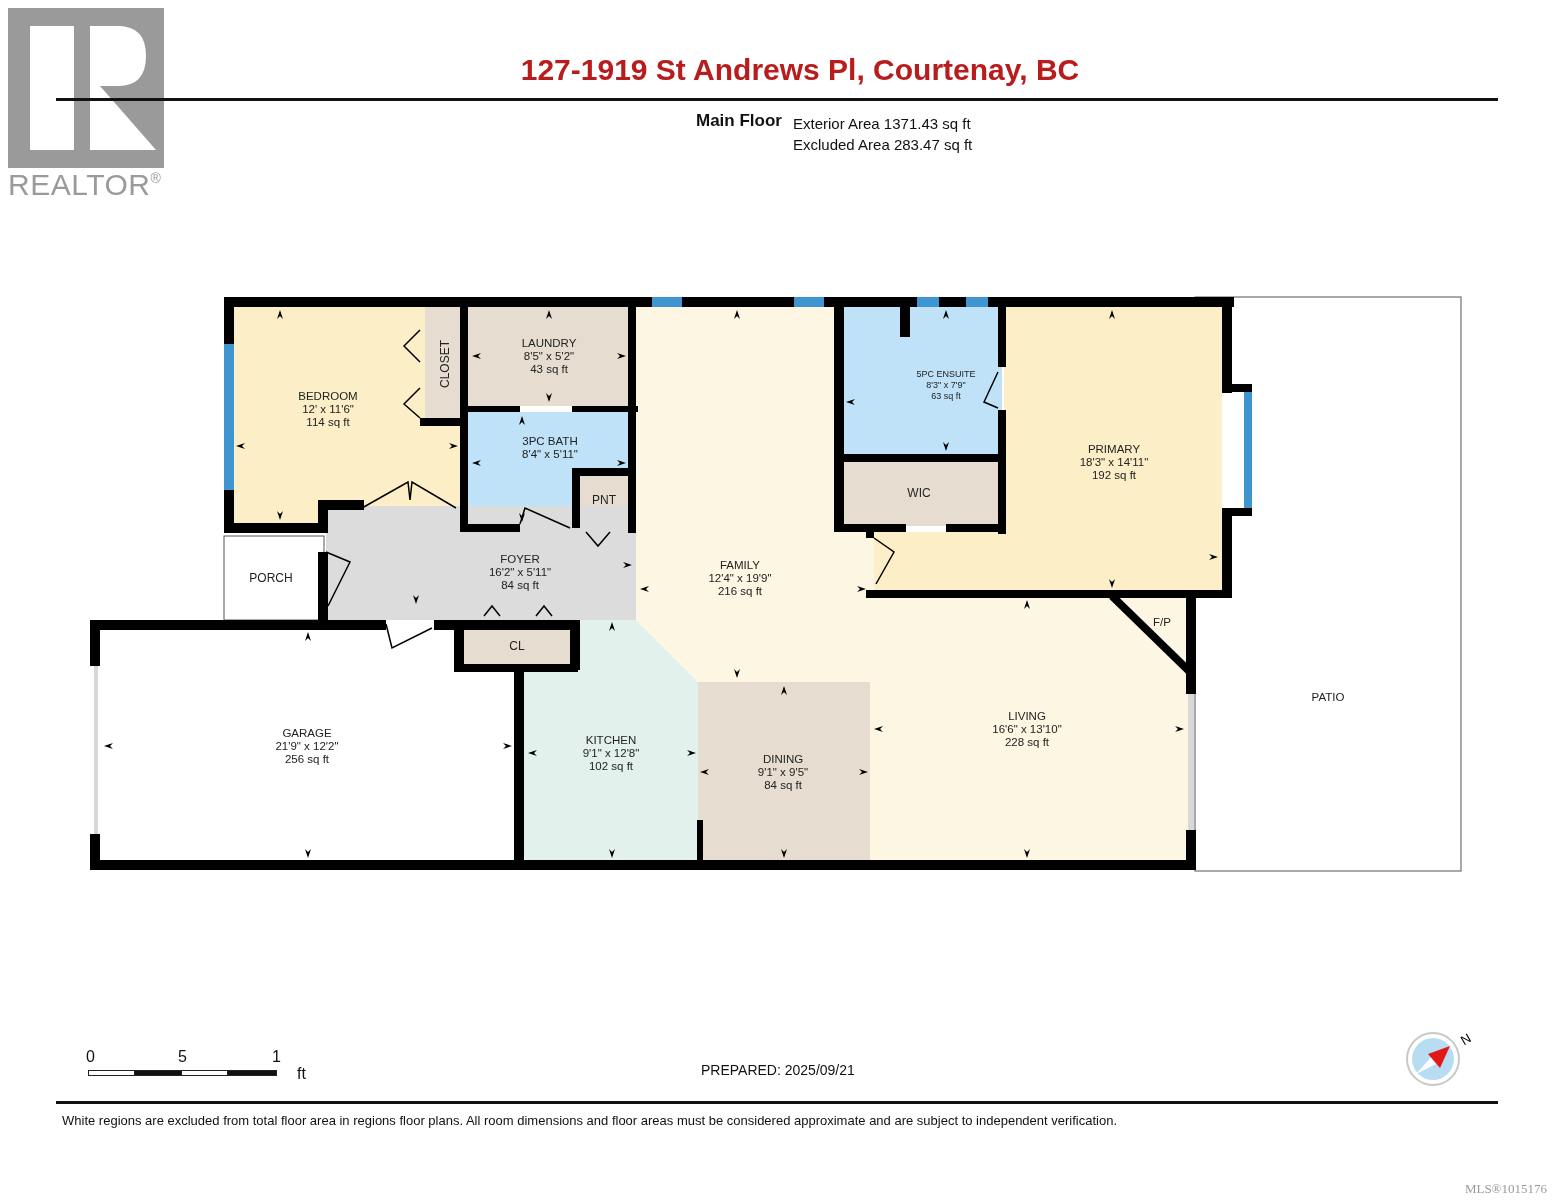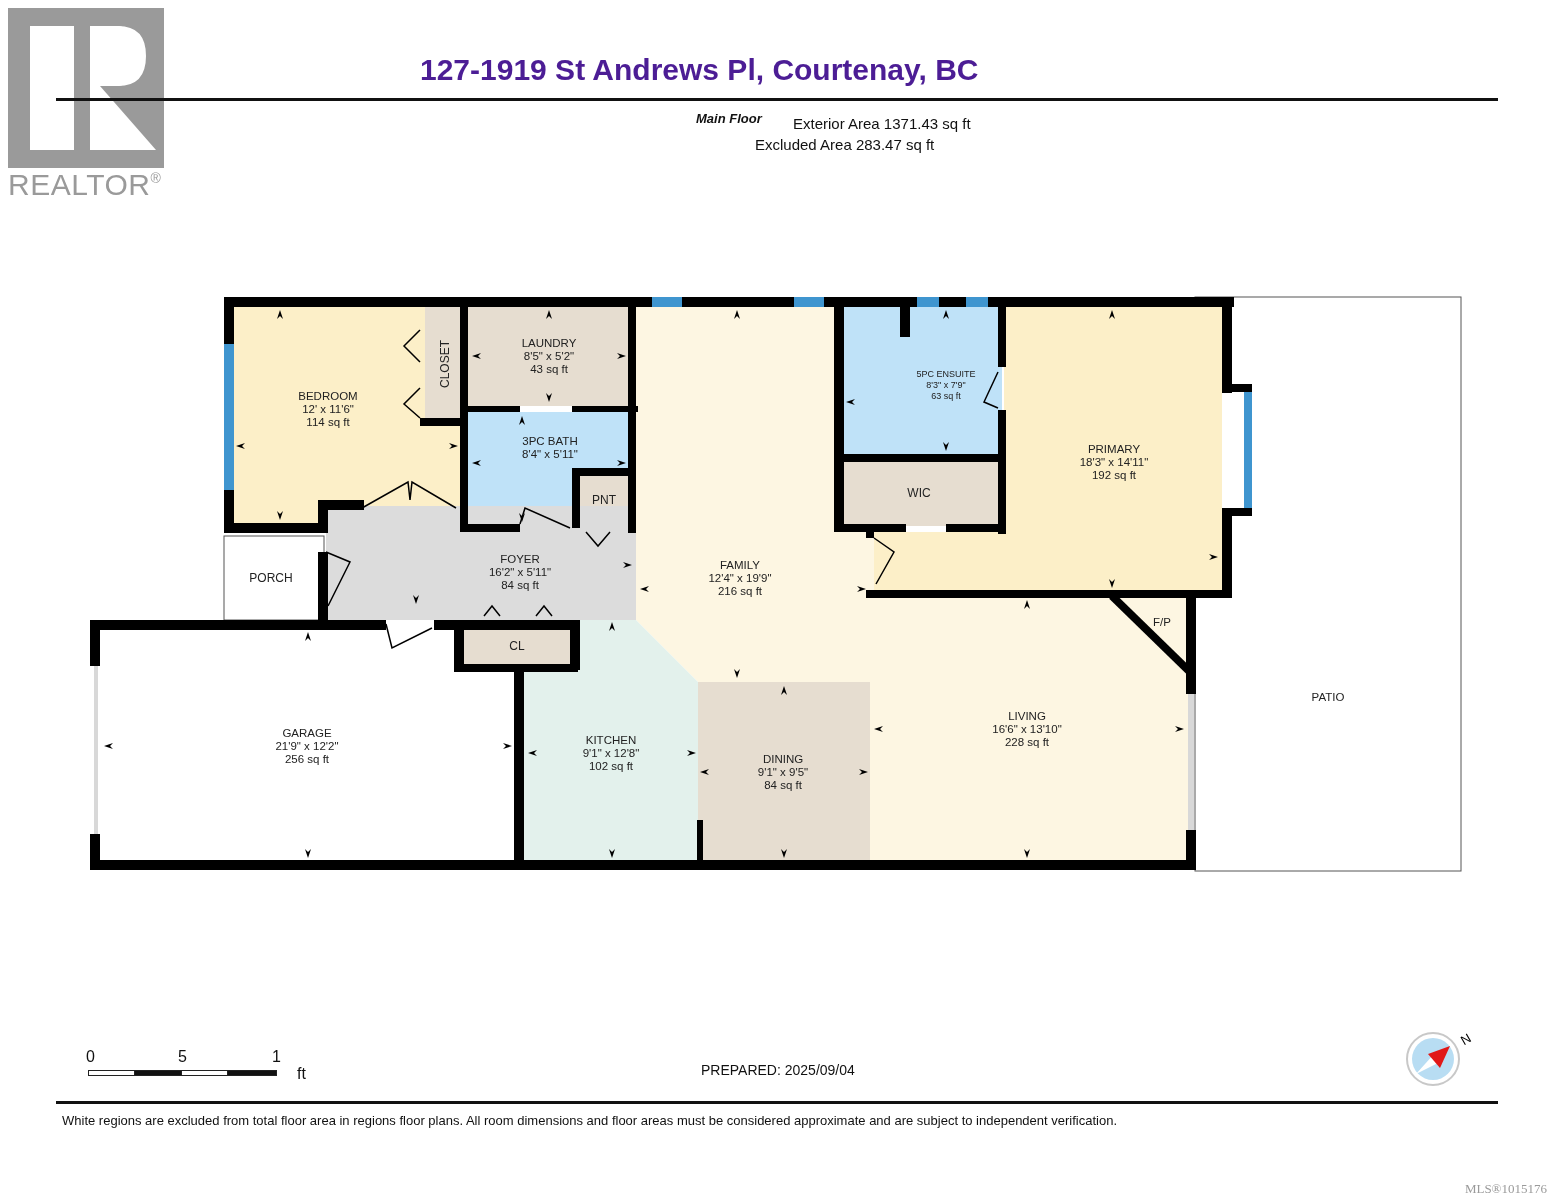--- a/index.html
+++ b/index.html
@@ -1,25 +1,25 @@
 <!DOCTYPE html>
 <html><head>
 <meta charset="utf-8">
 <style>
   html, body { margin: 0; padding: 0; background: #ffffff; }
   body { width: 1553px; height: 1200px; position: relative; overflow: hidden; font-family: "Liberation Sans", sans-serif; color: #111; }
   .logo { position: absolute; left: 8px; top: 8px; width: 156px; height: 160px; }
   .logo-box { position: absolute; left: 0; top: 0; width: 156px; height: 160px; background: #9a9a9a; }
   .logo-word { position: absolute; left: 8px; top: 168px; font-size: 30px; color: #9a9a9a; letter-spacing: 0.5px; font-family: "Liberation Sans", sans-serif; }
   .logo-reg { font-size: 14px; vertical-align: top; position: relative; top: 2px; }
-  .title { position: absolute; left: 420px; top: 53px; width: 760px; text-align: left; font-size: 30px; font-weight: bold; color: #4c1d95; }
+  .title { position: absolute; left: 420px; top: 53px; width: 760px; text-align: center; font-size: 30px; font-weight: bold; color: #b91c1c; }
   .title-rule { position: absolute; left: 56px; top: 98px; width: 1442px; height: 3px; background: #111; }
-  .area-label { position: absolute; left: 696px; top: 111px; font-size: 13px; font-weight: bold; font-style: italic; }
+  .area-label { position: absolute; left: 696px; top: 111px; font-size: 17px; font-weight: bold; }
   .area-line1 { position: absolute; left: 793px; top: 115px; font-size: 15px; }
-  .area-line2 { position: absolute; left: 755px; top: 136px; font-size: 15px; }
+  .area-line2 { position: absolute; left: 793px; top: 136px; font-size: 15px; }
   svg.plan { position: absolute; left: 0; top: 0; }
   .rlabel { font-family: "Liberation Sans", sans-serif; fill: #222; text-anchor: middle; }
   .scale { position: absolute; left: 86px; top: 1048px; width: 230px; height: 40px; }
   .scale-num { position: absolute; top: 0; font-size: 16px; }
   .scale-bar { position: absolute; top: 22px; height: 6px; border: 1px solid #222; box-sizing: border-box; }
   .prepared { position: absolute; left: 701px; top: 1062px; font-size: 14px; }
   .compass { position: absolute; left: 1404px; top: 1032px; width: 70px; height: 56px; }
   .footer-rule { position: absolute; left: 56px; top: 1101px; width: 1442px; height: 3px; background: #111; }
   .disclaimer { position: absolute; left: 62px; top: 1113px; font-size: 13px; }
   .mls { position: absolute; right: 6px; top: 1181px; font-size: 13px; color: #9a9a9a; font-family: Liberation Serif, serif; }
@@ -273,21 +273,21 @@
   <span class="scale-num" style="left:0px">0</span>
   <span class="scale-num" style="left:92px">5</span>
   <span class="scale-num" style="left:186px">1</span>
   <div class="scale-bar" style="left:2px;width:47px;background:#fff"></div>
   <div class="scale-bar" style="left:48px;width:48px;background:#111"></div>
   <div class="scale-bar" style="left:95px;width:47px;background:#fff"></div>
   <div class="scale-bar" style="left:141px;width:50px;background:#111"></div>
   <span class="scale-num" style="left:211px;top:17px">ft</span>
 </div>
 
-<div class="prepared">PREPARED: 2025/09/04</div>
+<div class="prepared">PREPARED: 2025/09/21</div>
 
 <div class="compass">
   <svg width="70" height="56" viewBox="0 0 70 56">
     <circle cx="29" cy="27" r="26" fill="#ffffff" stroke="#c8c8c8" stroke-width="2"></circle>
     <circle cx="29" cy="27" r="21" fill="#b8ddf3"></circle>
     <polygon points="12,42 30,22 36,30" fill="#ffffff"></polygon>
     <polygon points="24,22 46,14 36,36" fill="#e11818"></polygon>
     <text x="58" y="14" font-size="13" font-family="Liberation Sans, sans-serif" transform="rotate(-30 58 10)">N</text>
   </svg>
 </div>

